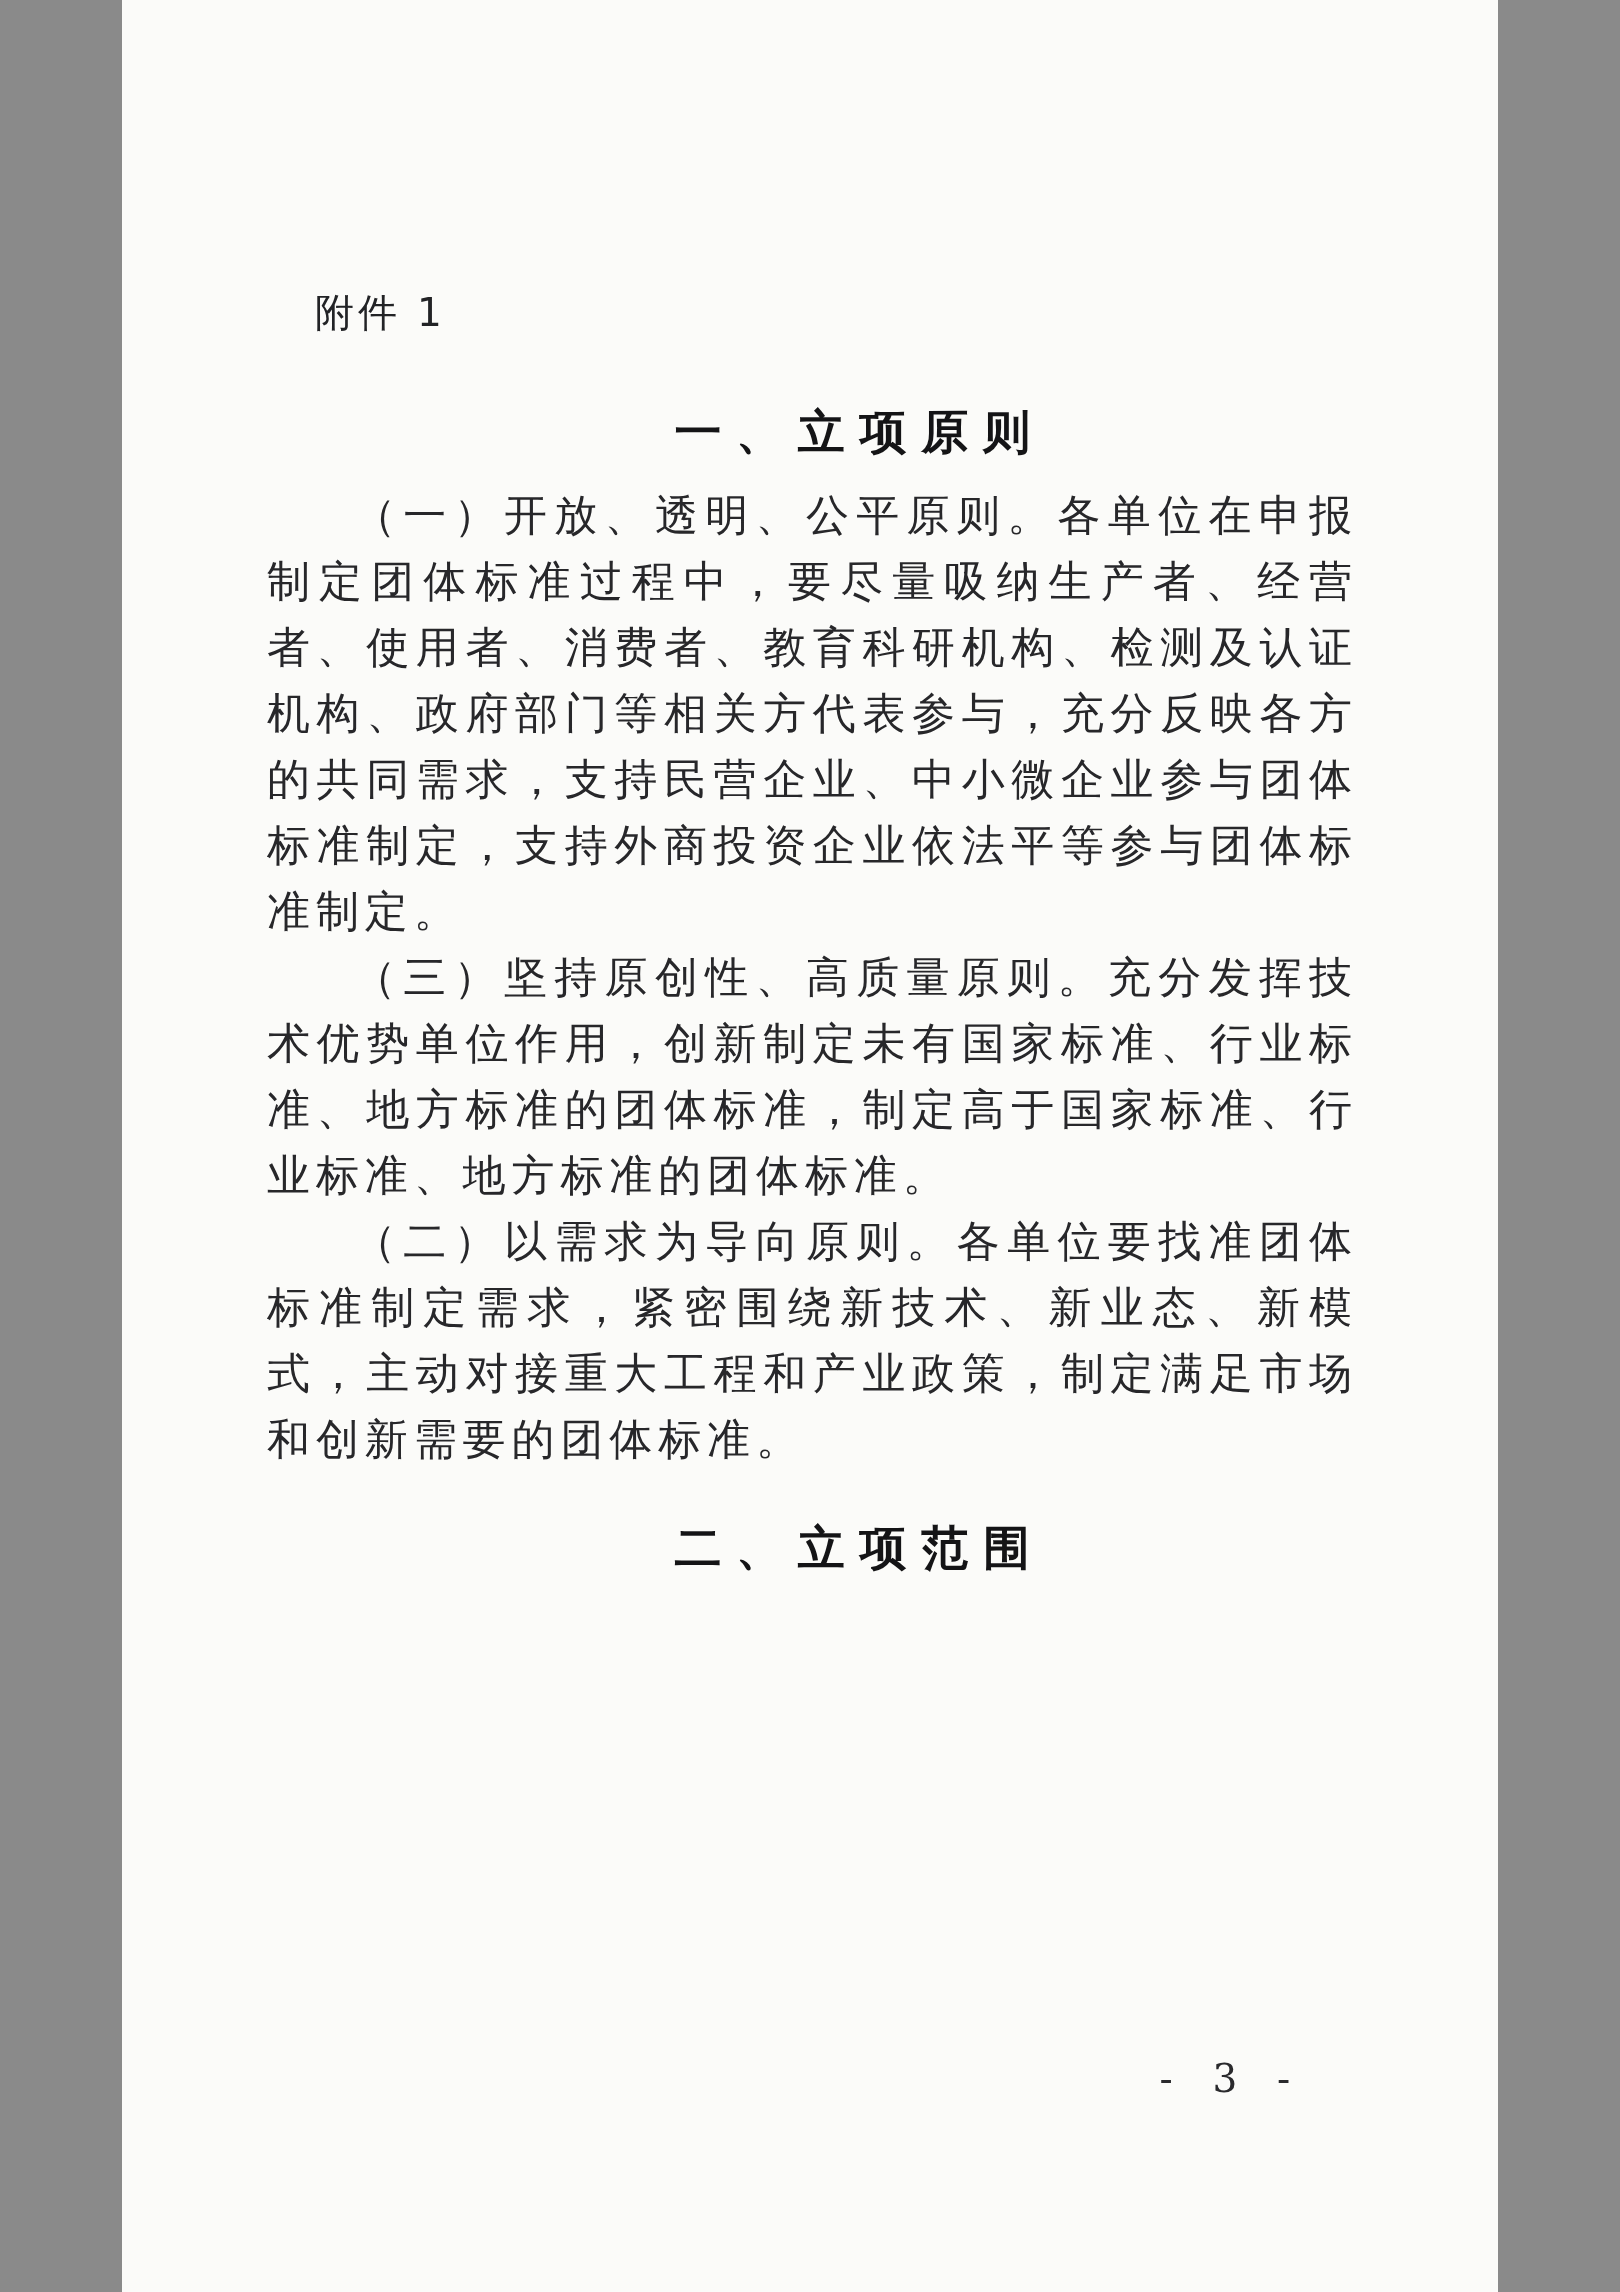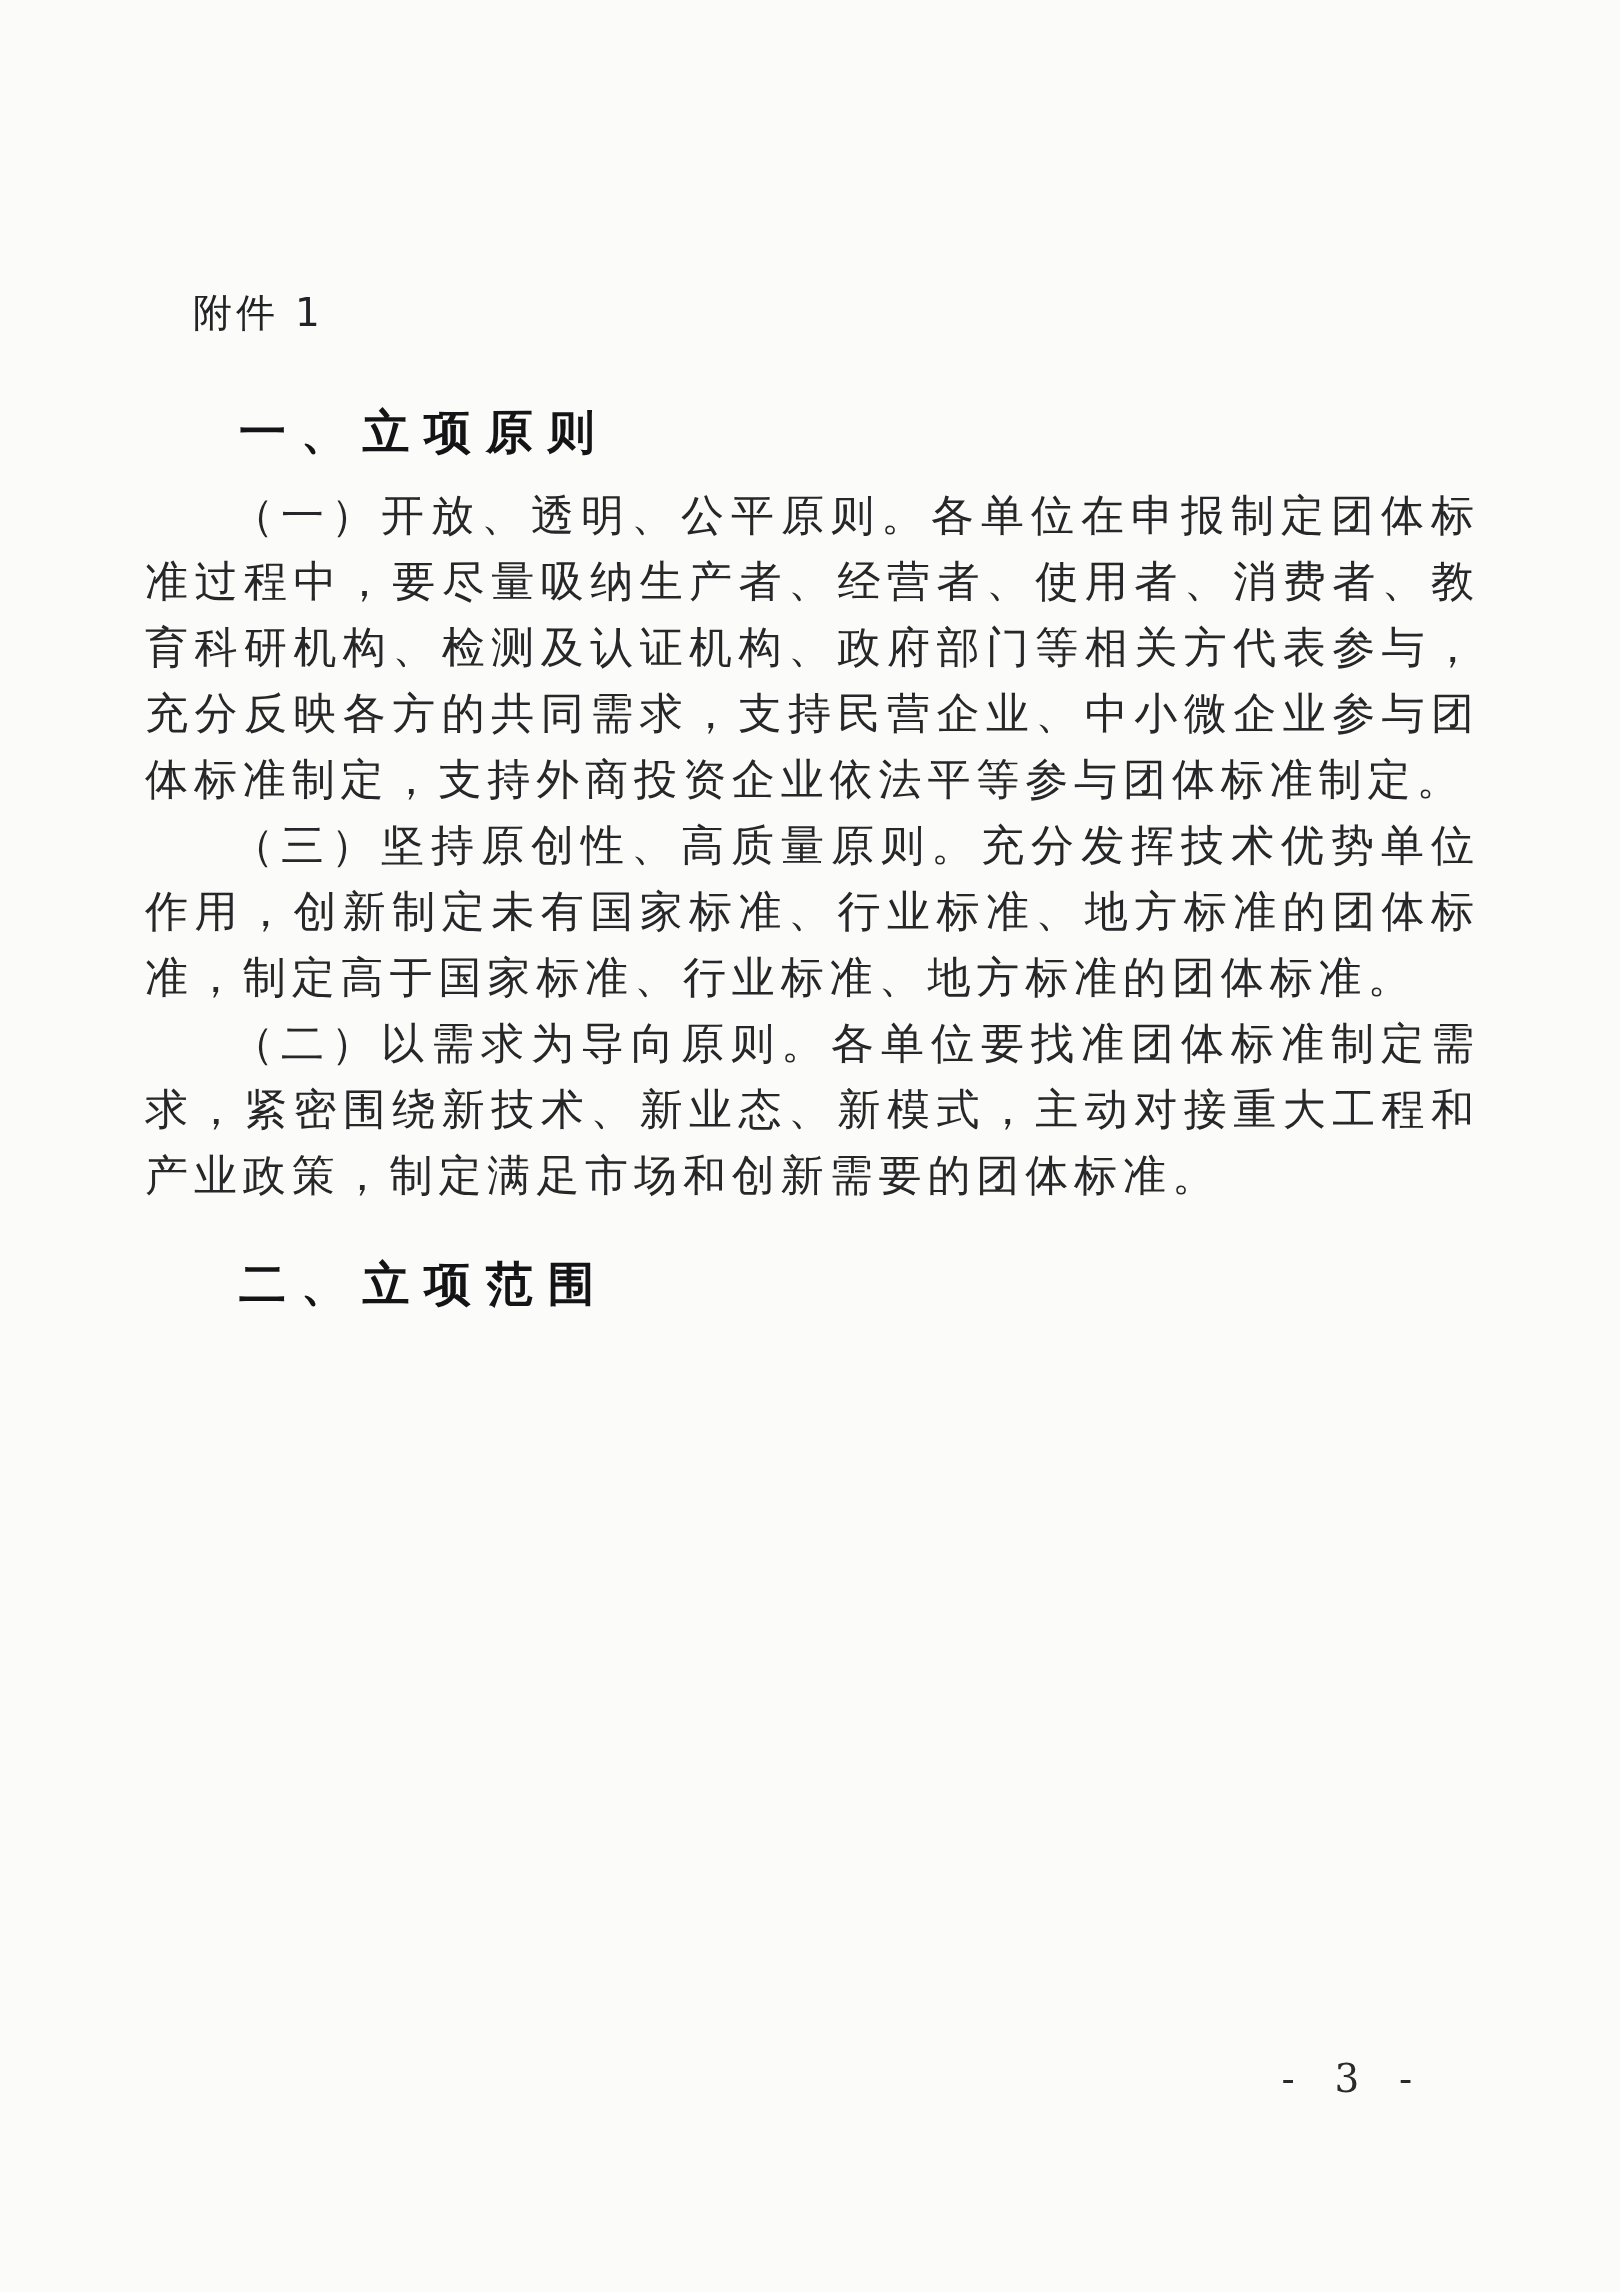--- a/index.html
+++ b/index.html
@@ -3,21 +3,21 @@
 <meta charset="utf-8">
 <style>
   html, body {
     margin: 0;
     padding: 0;
     background: #8a8a8a;
     font-family: "DejaVu Sans", sans-serif;
   }
   .page {
     position: relative;
-    width: 1620px;
+    width: 1376px;
     height: 2293px;
     margin: 0 auto;
     background: #fbfbf9;
     color: #1f1f22;
     overflow: hidden;
     box-sizing: border-box;
     padding: 0 140px 0 145px;
   }
   .attachment-label {
     padding-top: 286px;
@@ -38,20 +38,21 @@
     font-family: "DejaVu Serif", serif;
   }
   .section-heading {
     margin-top: 61px;
     font-size: 47px;
     font-weight: 700;
     letter-spacing: 14.7px;
     text-indent: 2em;
     color: #141416;
     font-family: "DejaVu Sans", sans-serif;
+    text-align: center;
   }
   .section-heading.second {
     margin-top: 45px;
   }
   .body-block {
     margin-top: 17.6px;
   }
   .para {
     margin: 0;
     font-size: 43px;

